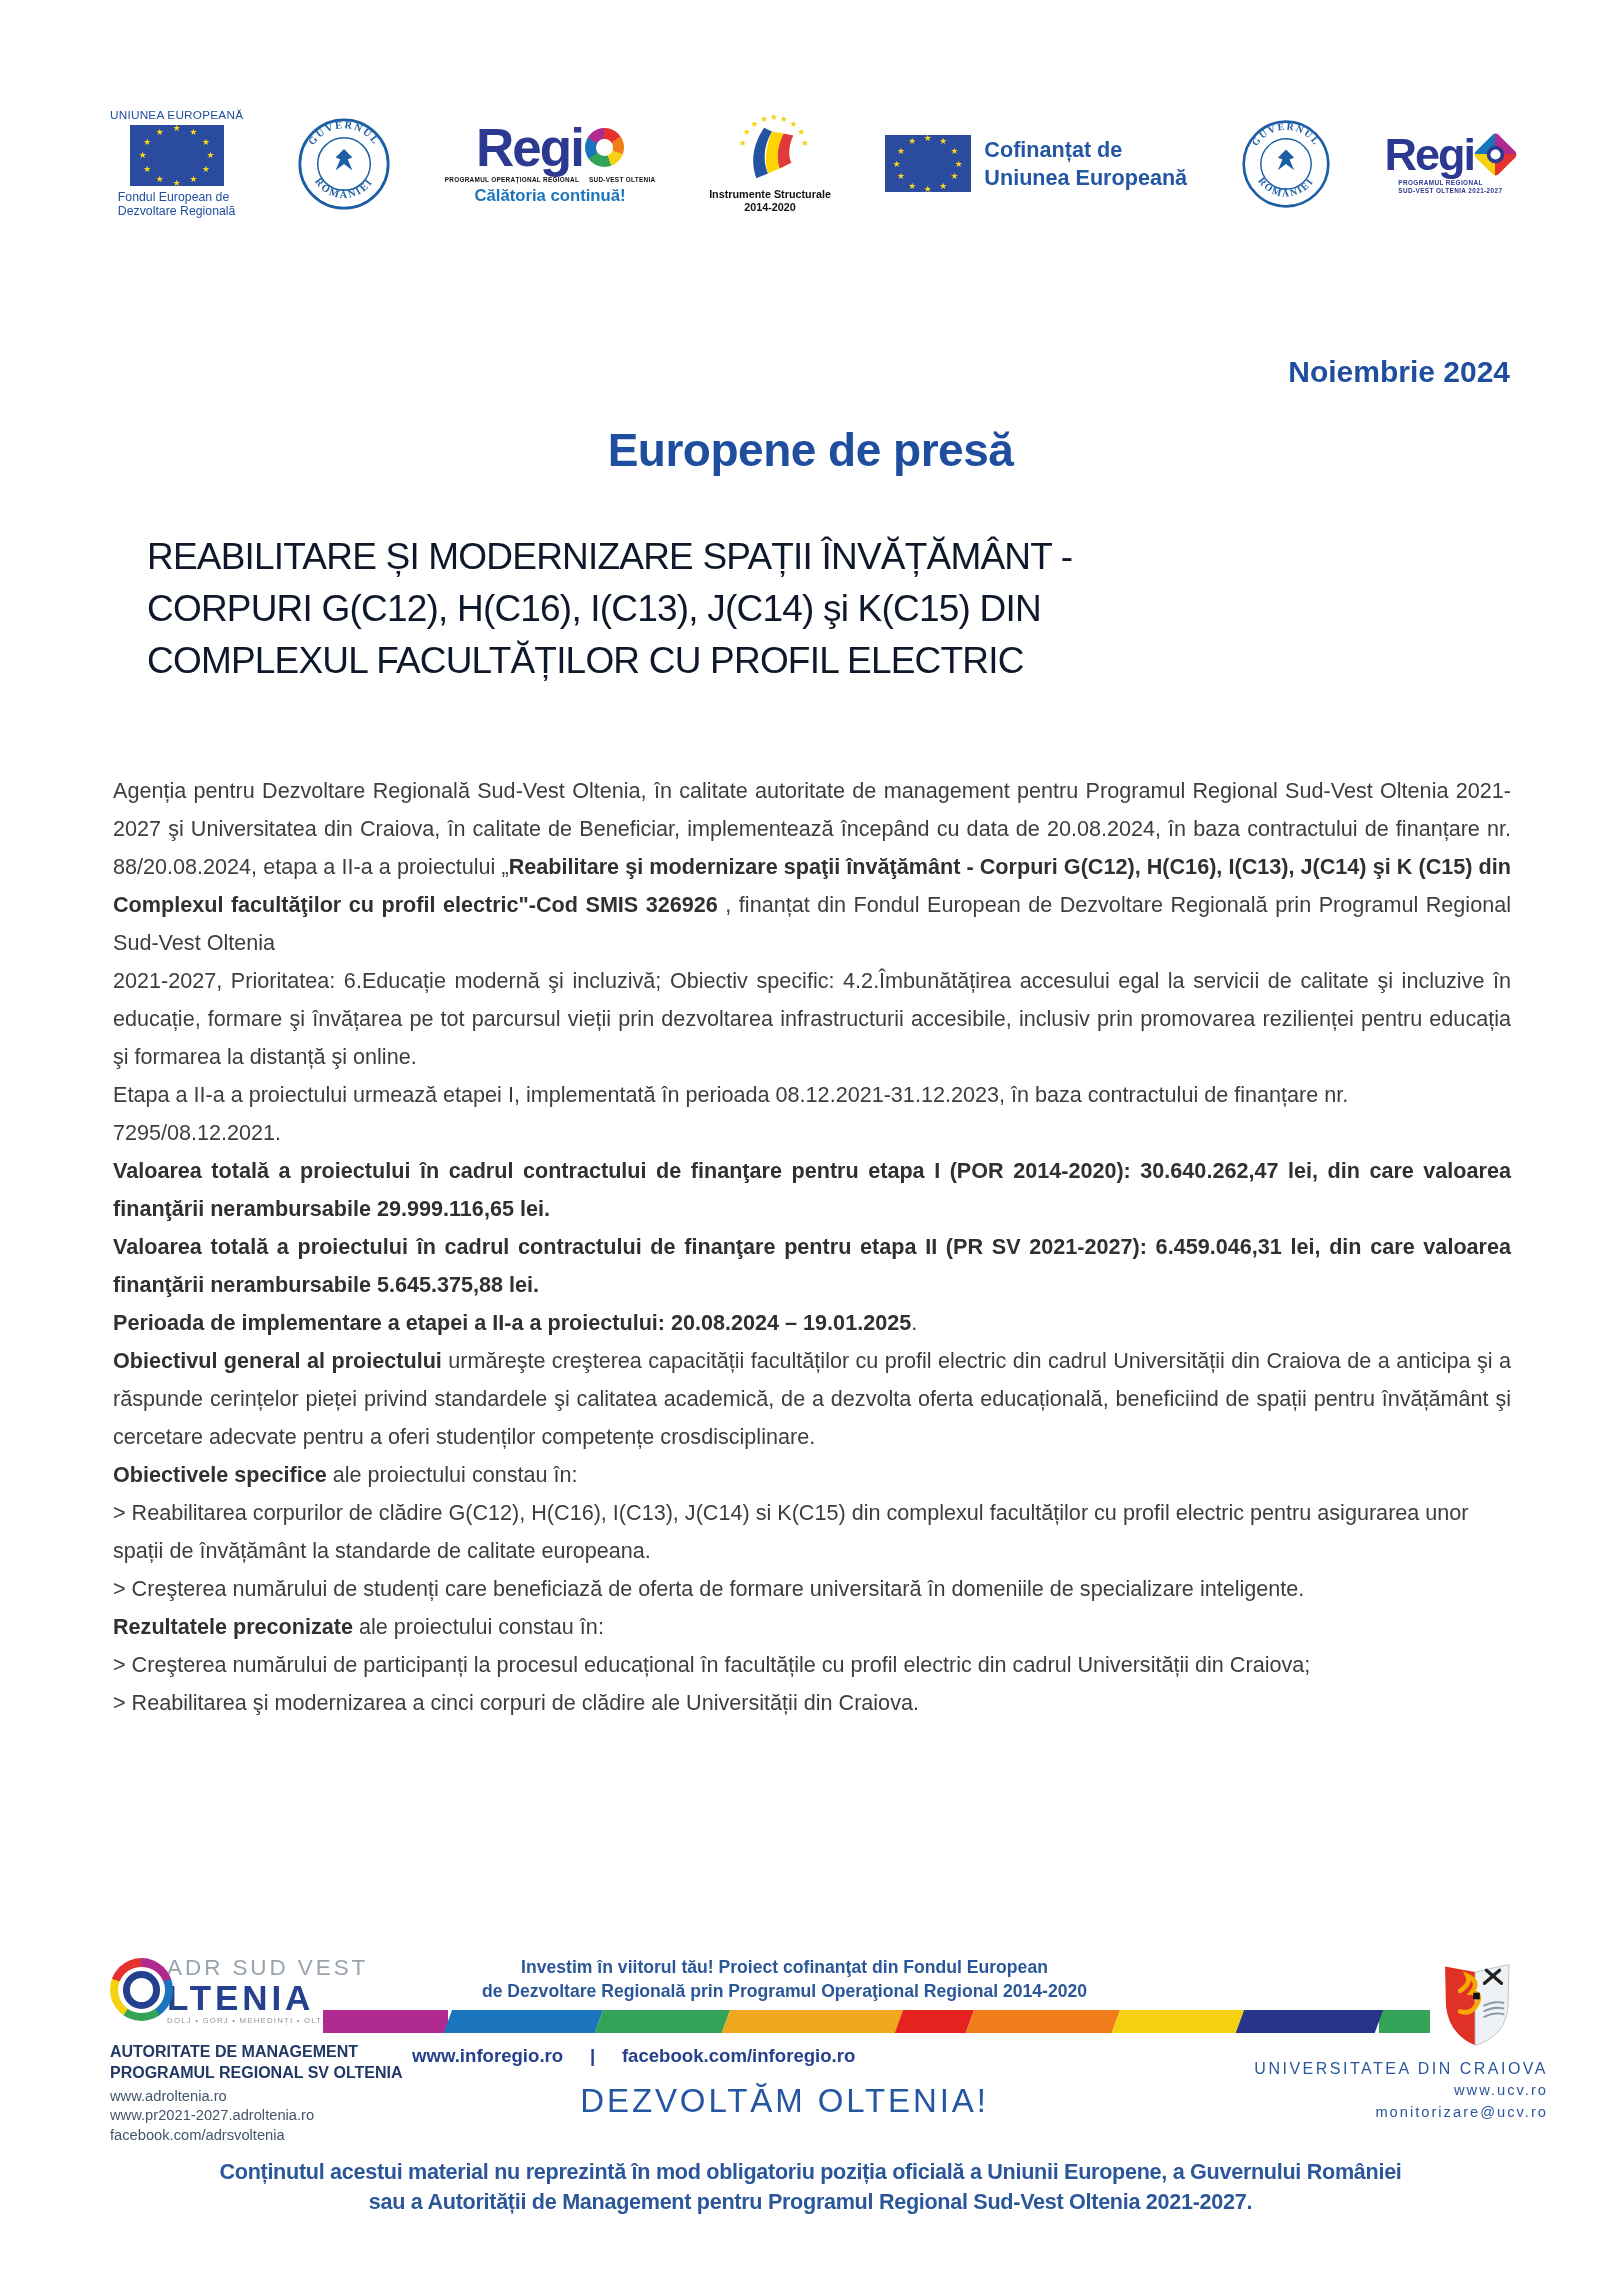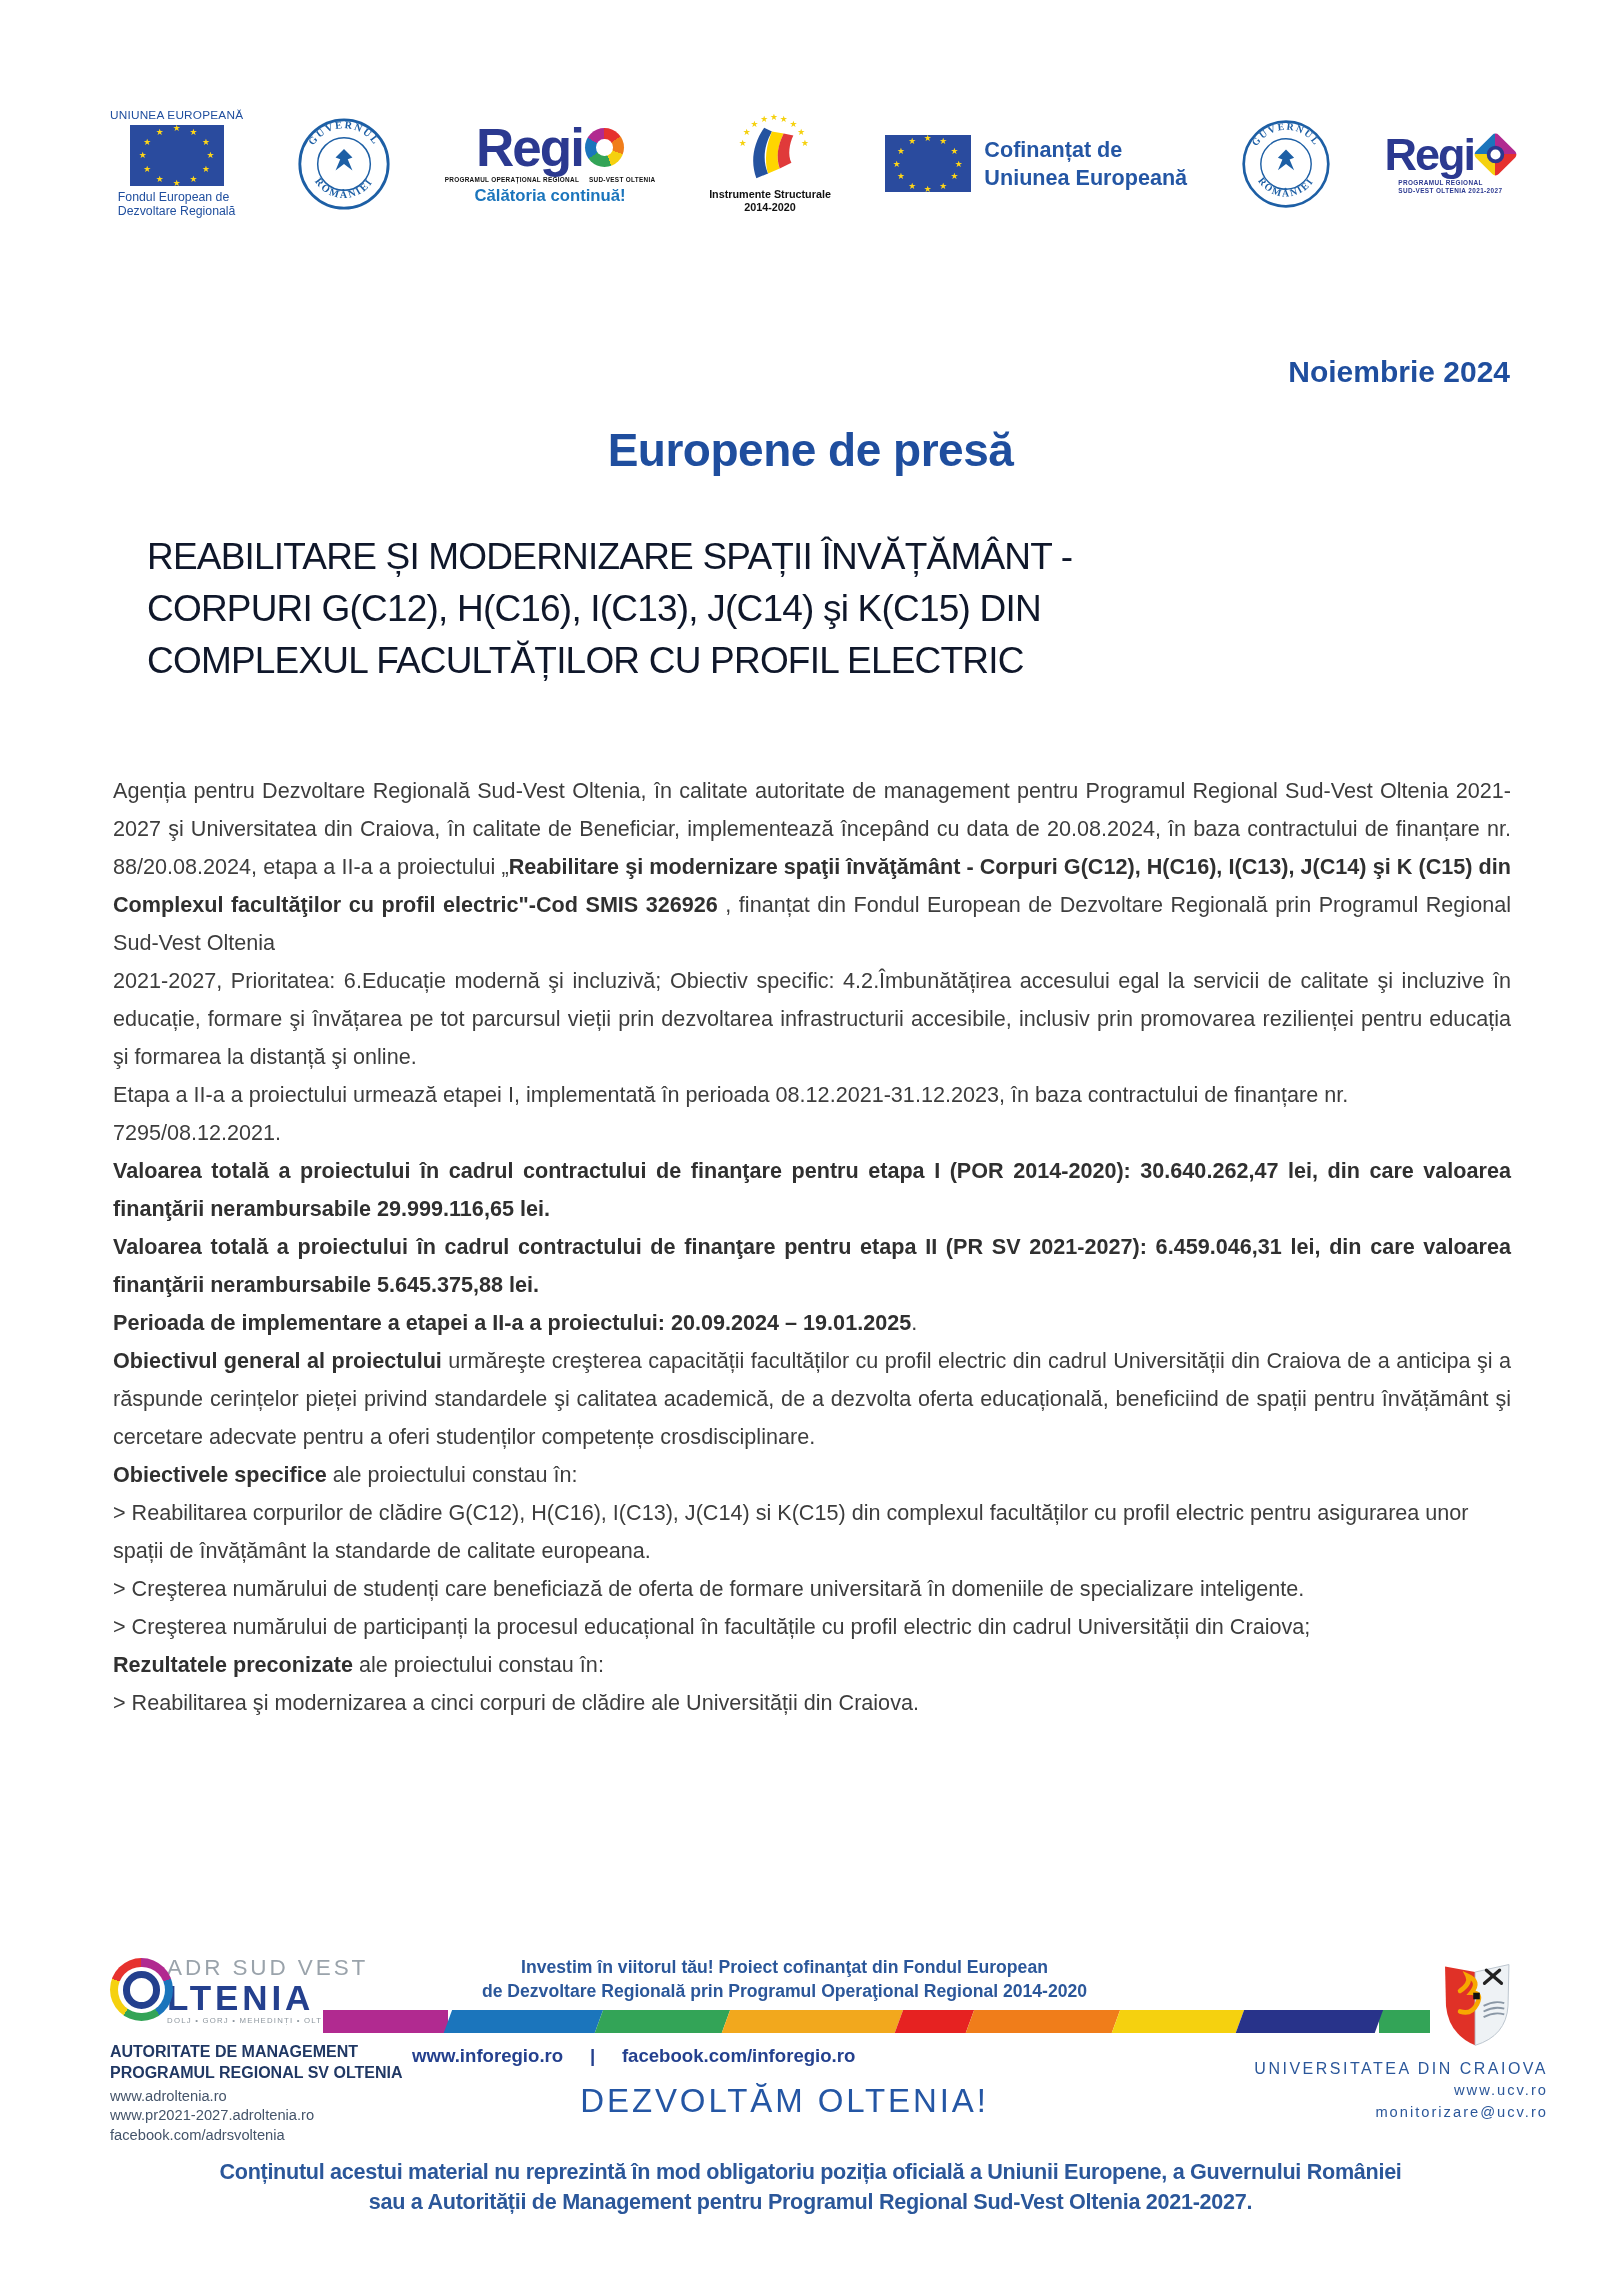--- a/index.html
+++ b/index.html
@@ -232,27 +232,27 @@
     <div>CORPURI G(C12), H(C16), I(C13), J(C14) şi K(C15) DIN</div>
     <div>COMPLEXUL FACULTĂȚILOR CU PROFIL ELECTRIC</div>
   </div>
 
   <main class="body-text">
       <p class="justify"><span>Agenția pentru Dezvoltare Regională Sud-Vest Oltenia, în calitate autoritate de management pentru Programul Regional Sud-Vest Oltenia 2021-2027 şi Universitatea din Craiova, în calitate de Beneficiar, implementează începând cu data de 20.08.2024, în baza contractului de finanțare nr. 88/20.08.2024, etapa a II-a a proiectului „</span><span class="b">Reabilitare şi modernizare spaţii învăţământ - Corpuri G(C12), H(C16), I(C13), J(C14) şi K (C15) din Complexul facultăţilor cu profil electric"-Cod SMIS 326926</span><span> , finanțat din Fondul European de Dezvoltare Regională prin Programul Regional Sud-Vest Oltenia</span></p>
       <p class="justify"><span>2021-2027, Prioritatea: 6.Educație modernă şi incluzivă; Obiectiv specific: 4.2.Îmbunătățirea accesului egal la servicii de calitate şi incluzive în educație, formare şi învățarea pe tot parcursul vieții prin dezvoltarea infrastructurii accesibile, inclusiv prin promovarea rezilienței pentru educația şi formarea la distanță şi online.</span></p>
       <p><span>Etapa a II-a a proiectului urmează etapei I, implementată în perioada 08.12.2021-31.12.2023, în baza contractului de finanțare nr. 7295/08.12.2021.</span></p>
       <p class="justify"><span class="b">Valoarea totală a proiectului în cadrul contractului de finanţare pentru etapa I (POR 2014-2020): 30.640.262,47 lei, din care valoarea finanţării nerambursabile 29.999.116,65 lei.</span></p>
       <p class="justify"><span class="b">Valoarea totală a proiectului în cadrul contractului de finanţare pentru etapa II (PR SV 2021-2027): 6.459.046,31 lei, din care valoarea finanţării nerambursabile 5.645.375,88 lei.</span></p>
-      <p><span class="b">Perioada de implementare a etapei a II-a a proiectului: 20.09.2024 – 19.01.2025</span><span>.</span></p>
+      <p><span class="b">Perioada de implementare a etapei a II-a a proiectului: 20.08.2024 – 19.01.2025</span><span>.</span></p>
       <p class="justify"><span class="b">Obiectivul general al proiectului</span><span> urmăreşte creşterea capacității facultăților cu profil electric din cadrul Universității din Craiova de a anticipa şi a răspunde cerințelor pieței privind standardele şi calitatea academică, de a dezvolta oferta educațională, beneficiind de spații pentru învățământ şi cercetare adecvate pentru a oferi studenților competențe crosdisciplinare.</span></p>
       <p><span class="b">Obiectivele specifice</span><span> ale proiectului constau în:</span></p>
       <p><span>&gt; Reabilitarea corpurilor de clădire G(C12), H(C16), I(C13), J(C14) si K(C15) din complexul facultăților cu profil electric pentru asigurarea unor spații de învățământ la standarde de calitate europeana.</span></p>
       <p><span>&gt; Creşterea numărului de studenți care beneficiază de oferta de formare universitară în domeniile de specializare inteligente.</span></p>
+      <p><span class="b">Rezultatele preconizate</span><span> ale proiectului constau în:</span></p>
       <p><span>&gt; Creşterea numărului de participanți la procesul educațional în facultățile cu profil electric din cadrul Universității din Craiova;</span></p>
-      <p><span class="b">Rezultatele preconizate</span><span> ale proiectului constau în:</span></p>
       <p><span>&gt; Reabilitarea şi modernizarea a cinci corpuri de clădire ale Universității din Craiova.</span></p>
     </main>
 
   <footer class="footer">
 
     <div class="adr-block">
       <div class="adr-logo">
         <span class="adr-wheel"></span>
         <span class="adr-words">
           <div class="adr-top">ADR SUD VEST</div>

